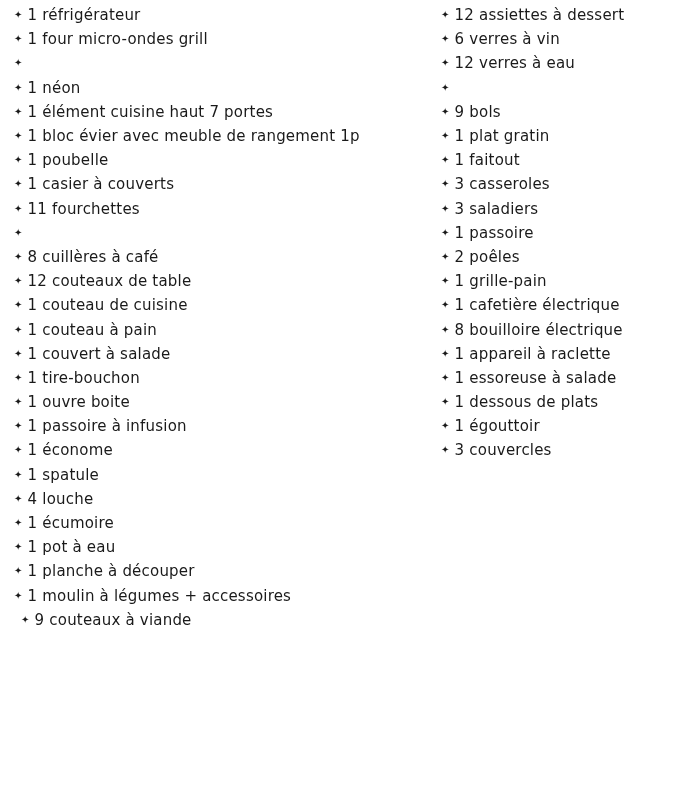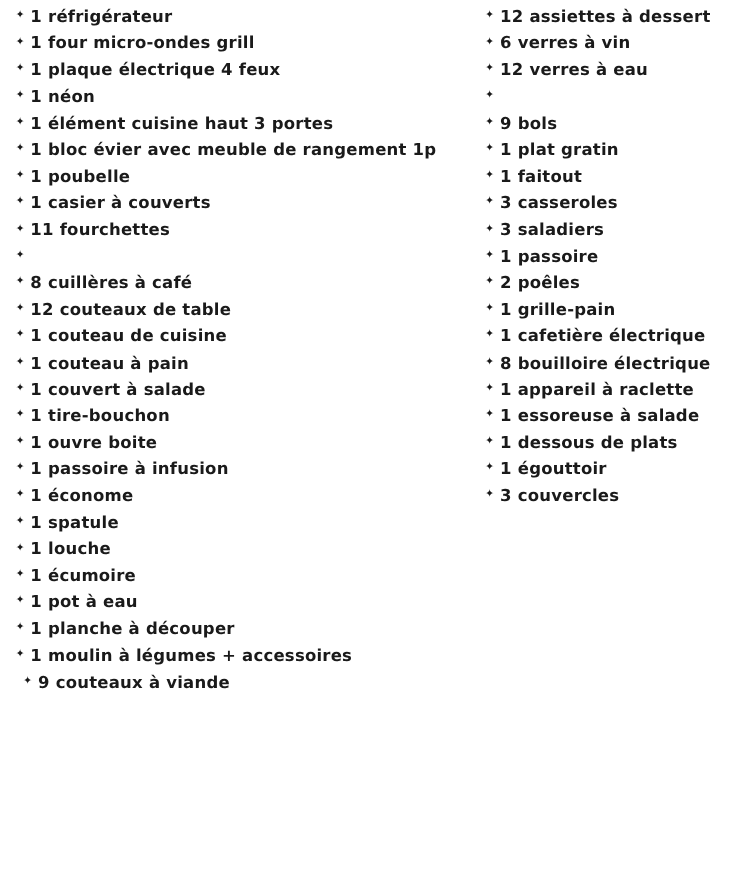--- a/index.html
+++ b/index.html
@@ -46,21 +46,20 @@
   }
   .bullet {
     flex: 0 0 auto;
     font-size: 10px;
     line-height: 1;
     margin-right: 5px;
     transform: translateY(-0.5px);
   }
   .item-text {
     flex: 0 0 auto;
-    font-weight: bold;
   }
 </style>
 </head>
 <body style="background: rgb(255, 255, 255); color: rgb(26, 26, 26);">
 
 <div class="page">
 
   <div class="col col-left">
 
       <div class="item">
@@ -68,31 +67,30 @@
         <span class="item-text">1 réfrigérateur</span>
       </div>
 
       <div class="item">
         <span class="bullet">✦</span>
         <span class="item-text">1 four micro-ondes grill</span>
       </div>
 
       <div class="item">
         <span class="bullet">✦</span>
-        <span class="item-text">1 plaque électrique 4 feux</span>
       </div>
 
       <div class="item">
         <span class="bullet">✦</span>
         <span class="item-text">1 néon</span>
       </div>
 
       <div class="item">
         <span class="bullet">✦</span>
-        <span class="item-text">1 élément cuisine haut 3 portes</span>
+        <span class="item-text">1 élément cuisine haut 7 portes</span>
       </div>
 
       <div class="item">
         <span class="bullet">✦</span>
         <span class="item-text">1 bloc évier avec meuble de rangement 1p</span>
       </div>
 
       <div class="item">
         <span class="bullet">✦</span>
         <span class="item-text">1 poubelle</span>
@@ -157,21 +155,21 @@
         <span class="item-text">1 économe</span>
       </div>
 
       <div class="item">
         <span class="bullet">✦</span>
         <span class="item-text">1 spatule</span>
       </div>
 
       <div class="item">
         <span class="bullet">✦</span>
-        <span class="item-text">1 louche</span>
+        <span class="item-text">4 louche</span>
       </div>
 
       <div class="item">
         <span class="bullet">✦</span>
         <span class="item-text">1 écumoire</span>
       </div>
 
       <div class="item">
         <span class="bullet">✦</span>
         <span class="item-text">1 pot à eau</span>

